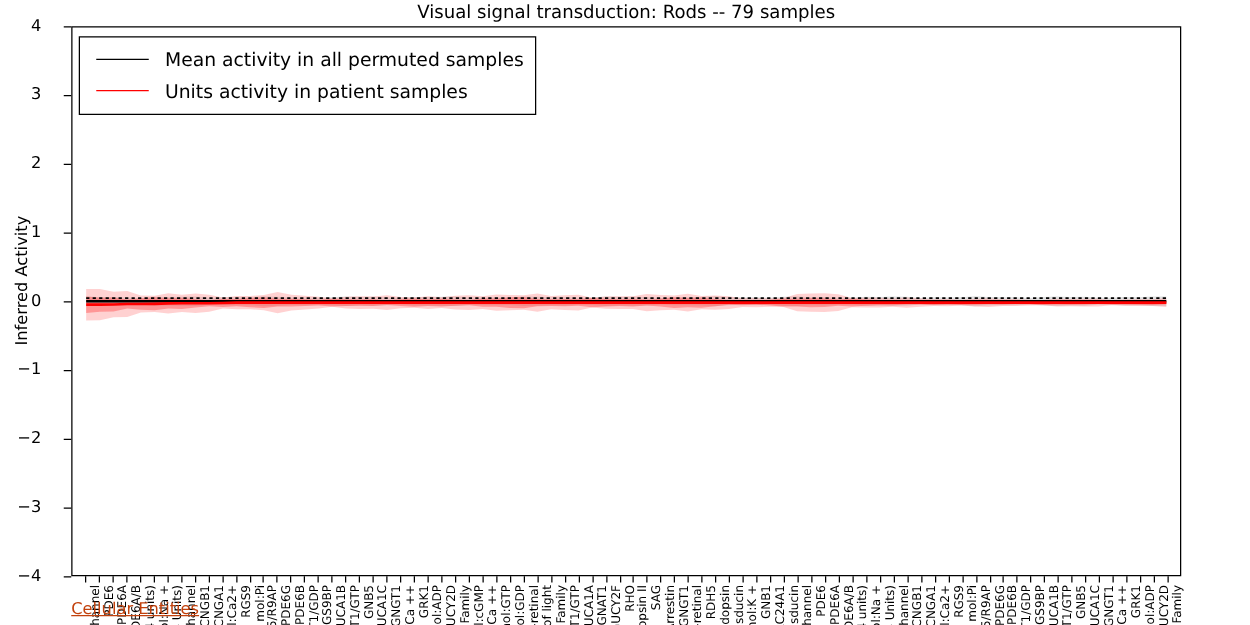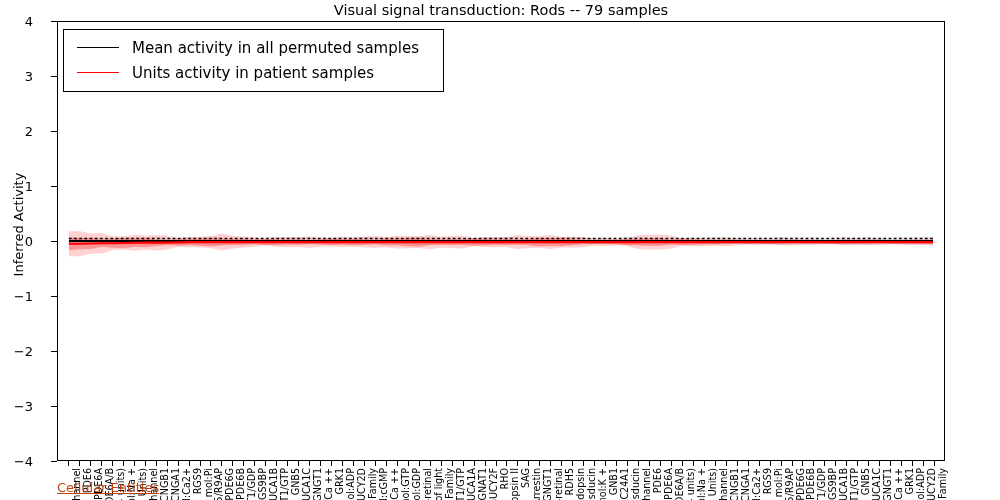--- a/index.html
+++ b/index.html
@@ -99,21 +99,21 @@
     transform-origin: left top;
     transform: rotate(-90deg) translateX(-100%);
     line-height: 1;
   }
   #legend-box {
     position: absolute;
     left: 63px;
     top: 29px;
     border: 1.3px solid #000000;
     background: #ffffff;
-    padding: 5px 24px 6px 9px;
+    padding: 5px 9px 6px 9px;
     box-sizing: border-box;
   }
   .legend-row {
     display: flex;
     align-items: center;
     height: 25px;
   }
   .legend-swatch {
     width: 42px;
     height: 0;

